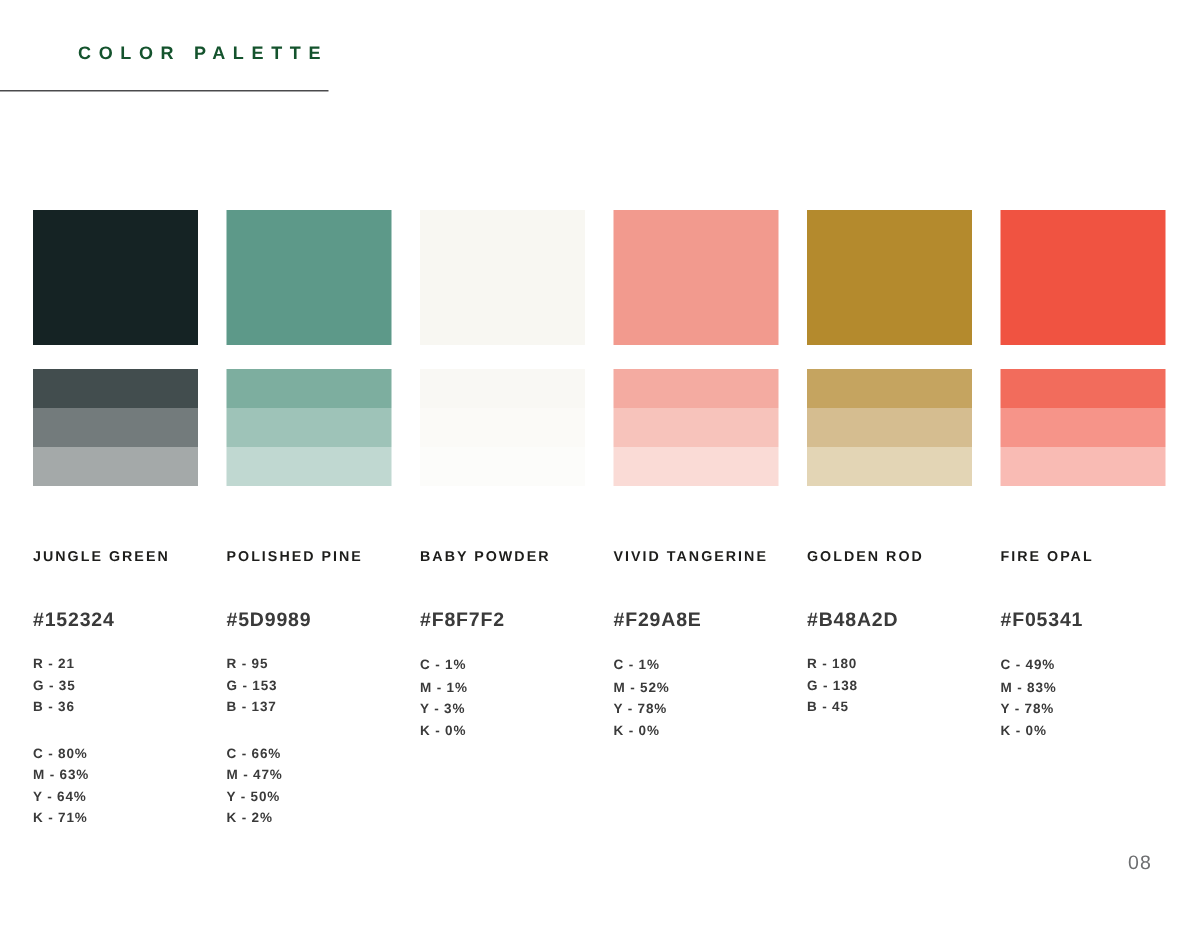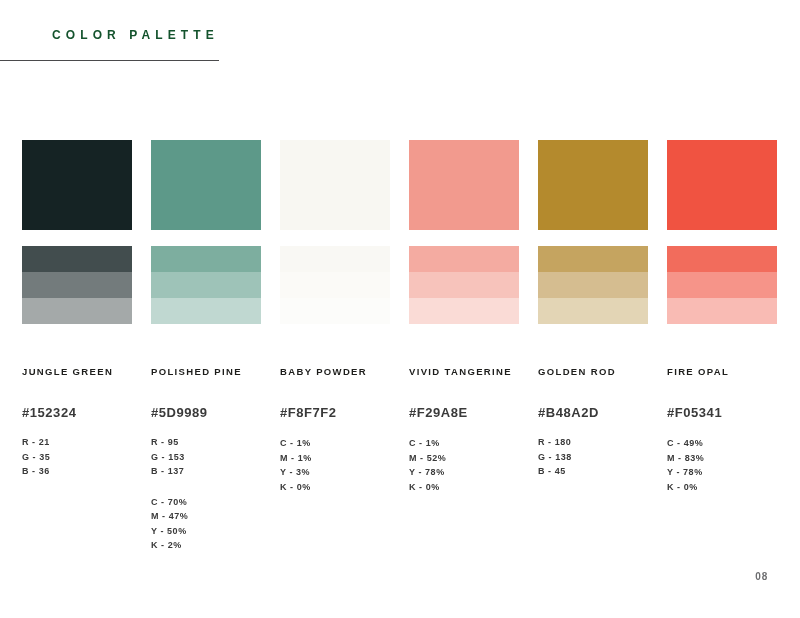--- a/index.html
+++ b/index.html
@@ -123,24 +123,23 @@
     color: #3a3a3a;
     line-height: 14.5px;
     white-space: nowrap;
   }
 
   
   .page-number {
     position: absolute;
     right: 32px;
     bottom: 36px;
-    font-size: 10px;
+    font-size: 13px;
     letter-spacing: 0.8px;
     color: #6d6e70;
-    font-weight: bold;
   }
 </style>
 </head>
 <body>
 
 <div class="header">
   <div class="page-title">COLOR PALETTE</div>
   <div class="title-rule"></div>
 </div>
 
@@ -205,32 +204,38 @@
 <div class="info">
 
   <div class="info-col">
     <div class="color-name">JUNGLE GREEN</div>
     <div class="hex-code">#152324</div>
     <div class="value-group rgb">
       <div class="value-line">R - 21</div>
       <div class="value-line">G - 35</div>
       <div class="value-line">B - 36</div>
     </div>
+    <div class="value-group cmyk">
+      <div class="value-line">C - 80%</div>
+      <div class="value-line">M - 63%</div>
+      <div class="value-line">Y - 64%</div>
+      <div class="value-line">K - 71%</div>
+    </div>
   </div>
 
   <div class="info-col">
     <div class="color-name">POLISHED PINE</div>
     <div class="hex-code">#5D9989</div>
     <div class="value-group rgb">
       <div class="value-line">R - 95</div>
       <div class="value-line">G - 153</div>
       <div class="value-line">B - 137</div>
     </div>
     <div class="value-group cmyk">
-      <div class="value-line">C - 70%</div>
+      <div class="value-line">C - 66%</div>
       <div class="value-line">M - 47%</div>
       <div class="value-line">Y - 50%</div>
       <div class="value-line">K - 2%</div>
     </div>
   </div>
 
   <div class="info-col">
     <div class="color-name">BABY POWDER</div>
     <div class="hex-code">#F8F7F2</div>
     <div class="value-group cmyk">

